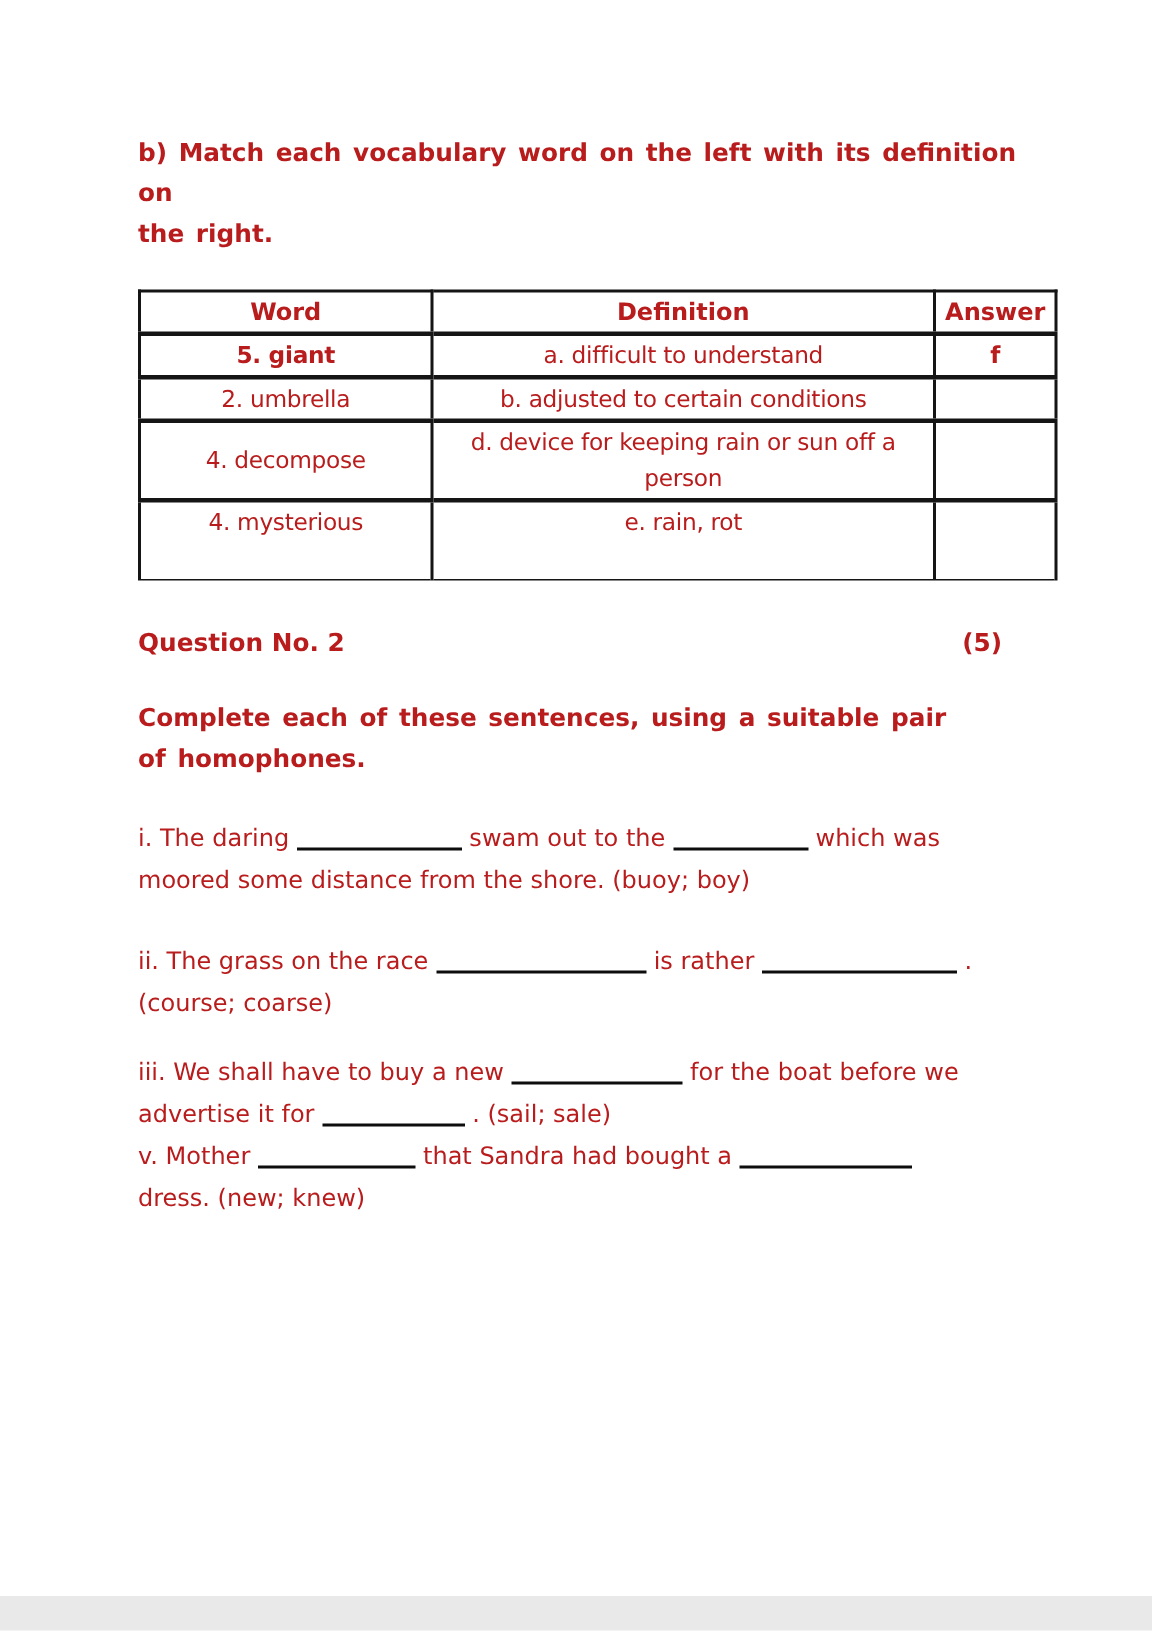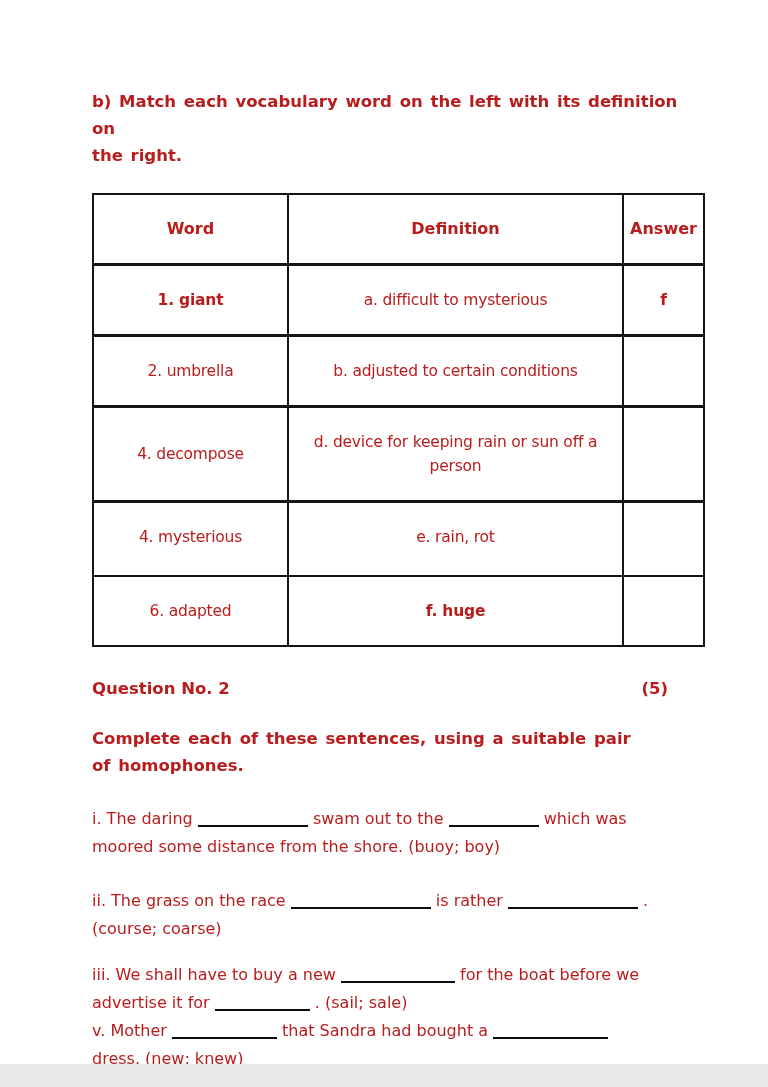--- a/index.html
+++ b/index.html
@@ -19,21 +19,21 @@
   .h{margin:0;line-height:27px;font-size:16.5px;font-weight:bold;word-spacing:2px;}
   
   table.vocab{border-collapse:collapse;table-layout:fixed;width:611px;margin-top:24px;}
   table.vocab th, table.vocab td{
     border:2px solid #151515;
     text-align:center;
     vertical-align:middle;
     font-size:15.5px;
     letter-spacing:-0.2px;
     line-height:24px;
-    padding:22px 3px;
+    padding:1px 3px;
     white-space:pre-line;
     overflow:hidden;
   }
   table.vocab th{font-size:16px;font-weight:bold;letter-spacing:0;}
   table.vocab thead th{border-bottom-width:3px;}
   table.vocab tbody tr:nth-child(-n+3) td{border-bottom-width:3px;}
   table.vocab tbody tr:nth-child(4) td{border-bottom-width:1px;vertical-align:top;padding-bottom:26px;}
   
   .qrow{display:flex;justify-content:space-between;align-items:baseline;width:576px;margin-top:31px;font-size:16.5px;line-height:22px;gap:12px;}
   .instr{margin-top:25px;}
@@ -63,43 +63,38 @@
     </colgroup>
     <thead>
       <tr>
         <th>Word</th>
         <th>Definition</th>
         <th>Answer</th>
       </tr>
     </thead>
     <tbody>
         <tr>
-          <td class="bold">1. giant</td>
-          <td>a. difficult to mysterious</td>
+          <td class="bold">5. giant</td>
+          <td>a. difficult to understand</td>
           <td class="bold">f</td>
         </tr>
         <tr>
           <td>2. umbrella</td>
           <td>b. adjusted to certain conditions</td>
           <td></td>
         </tr>
         <tr>
           <td>4. decompose</td>
           <td>d. device for keeping rain or sun off a
 person</td>
           <td></td>
         </tr>
         <tr>
           <td>4. mysterious</td>
           <td>e. rain, rot</td>
-          <td></td>
-        </tr>
-        <tr>
-          <td>6. adapted</td>
-          <td class="bold">f. huge</td>
           <td></td>
         </tr>
       </tbody>
   </table>
 
   <div class="qrow">
     <span class="bold">Question No. 2</span>
     <span class="bold">(5)</span>
   </div>
 

